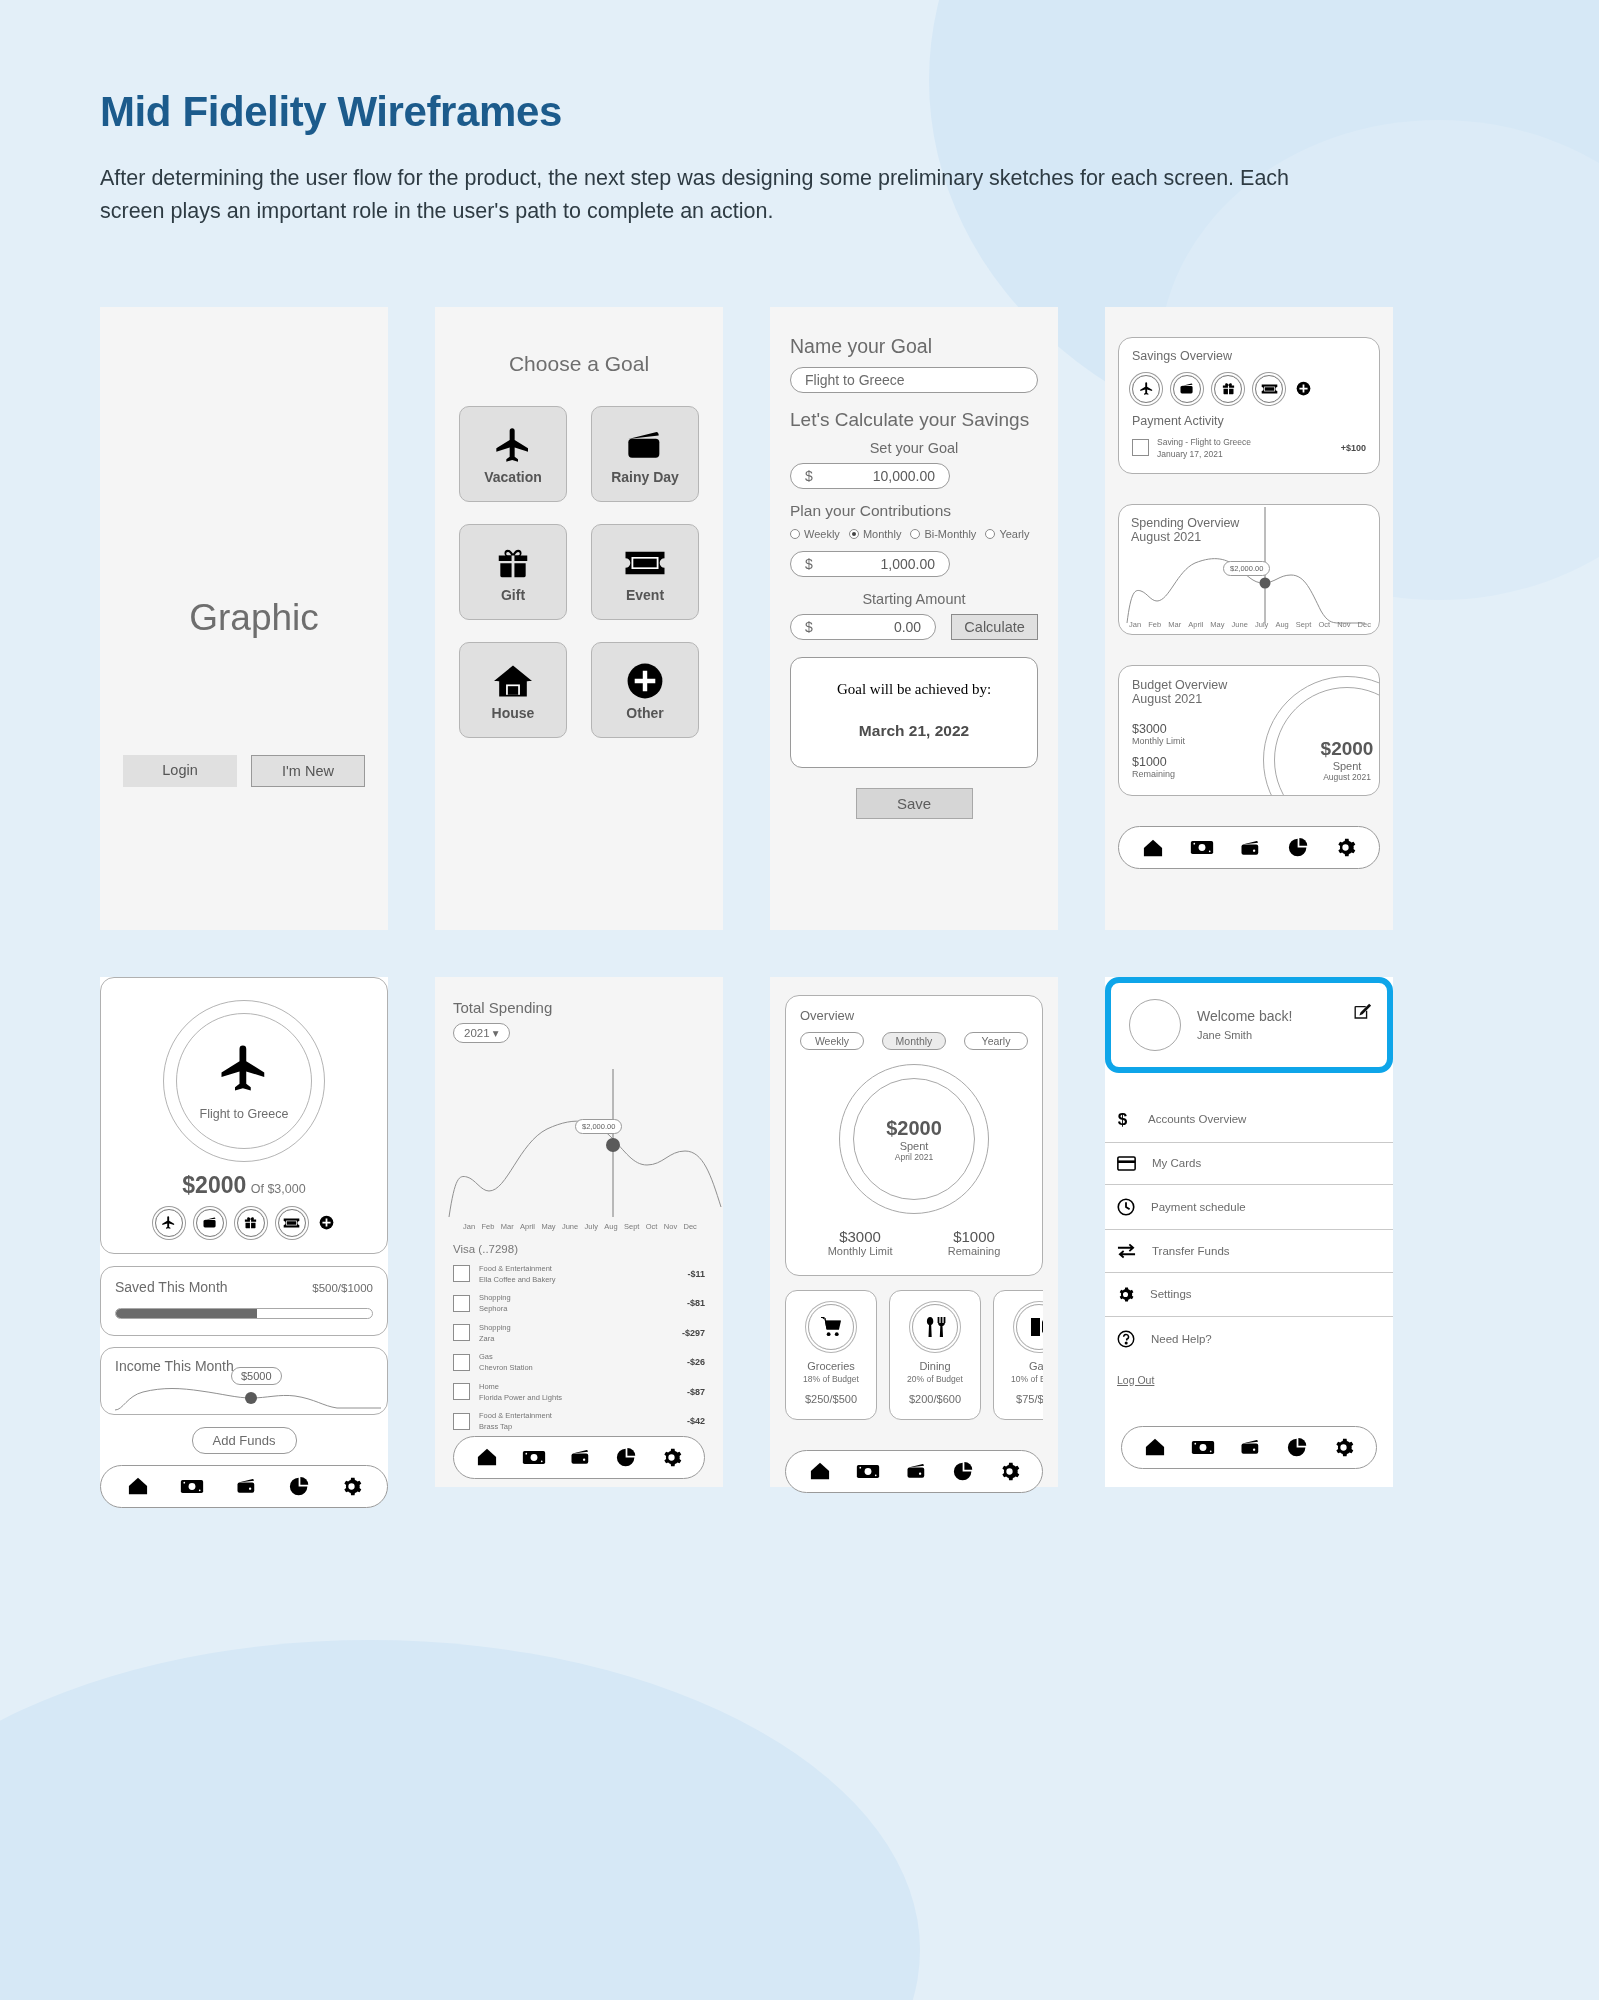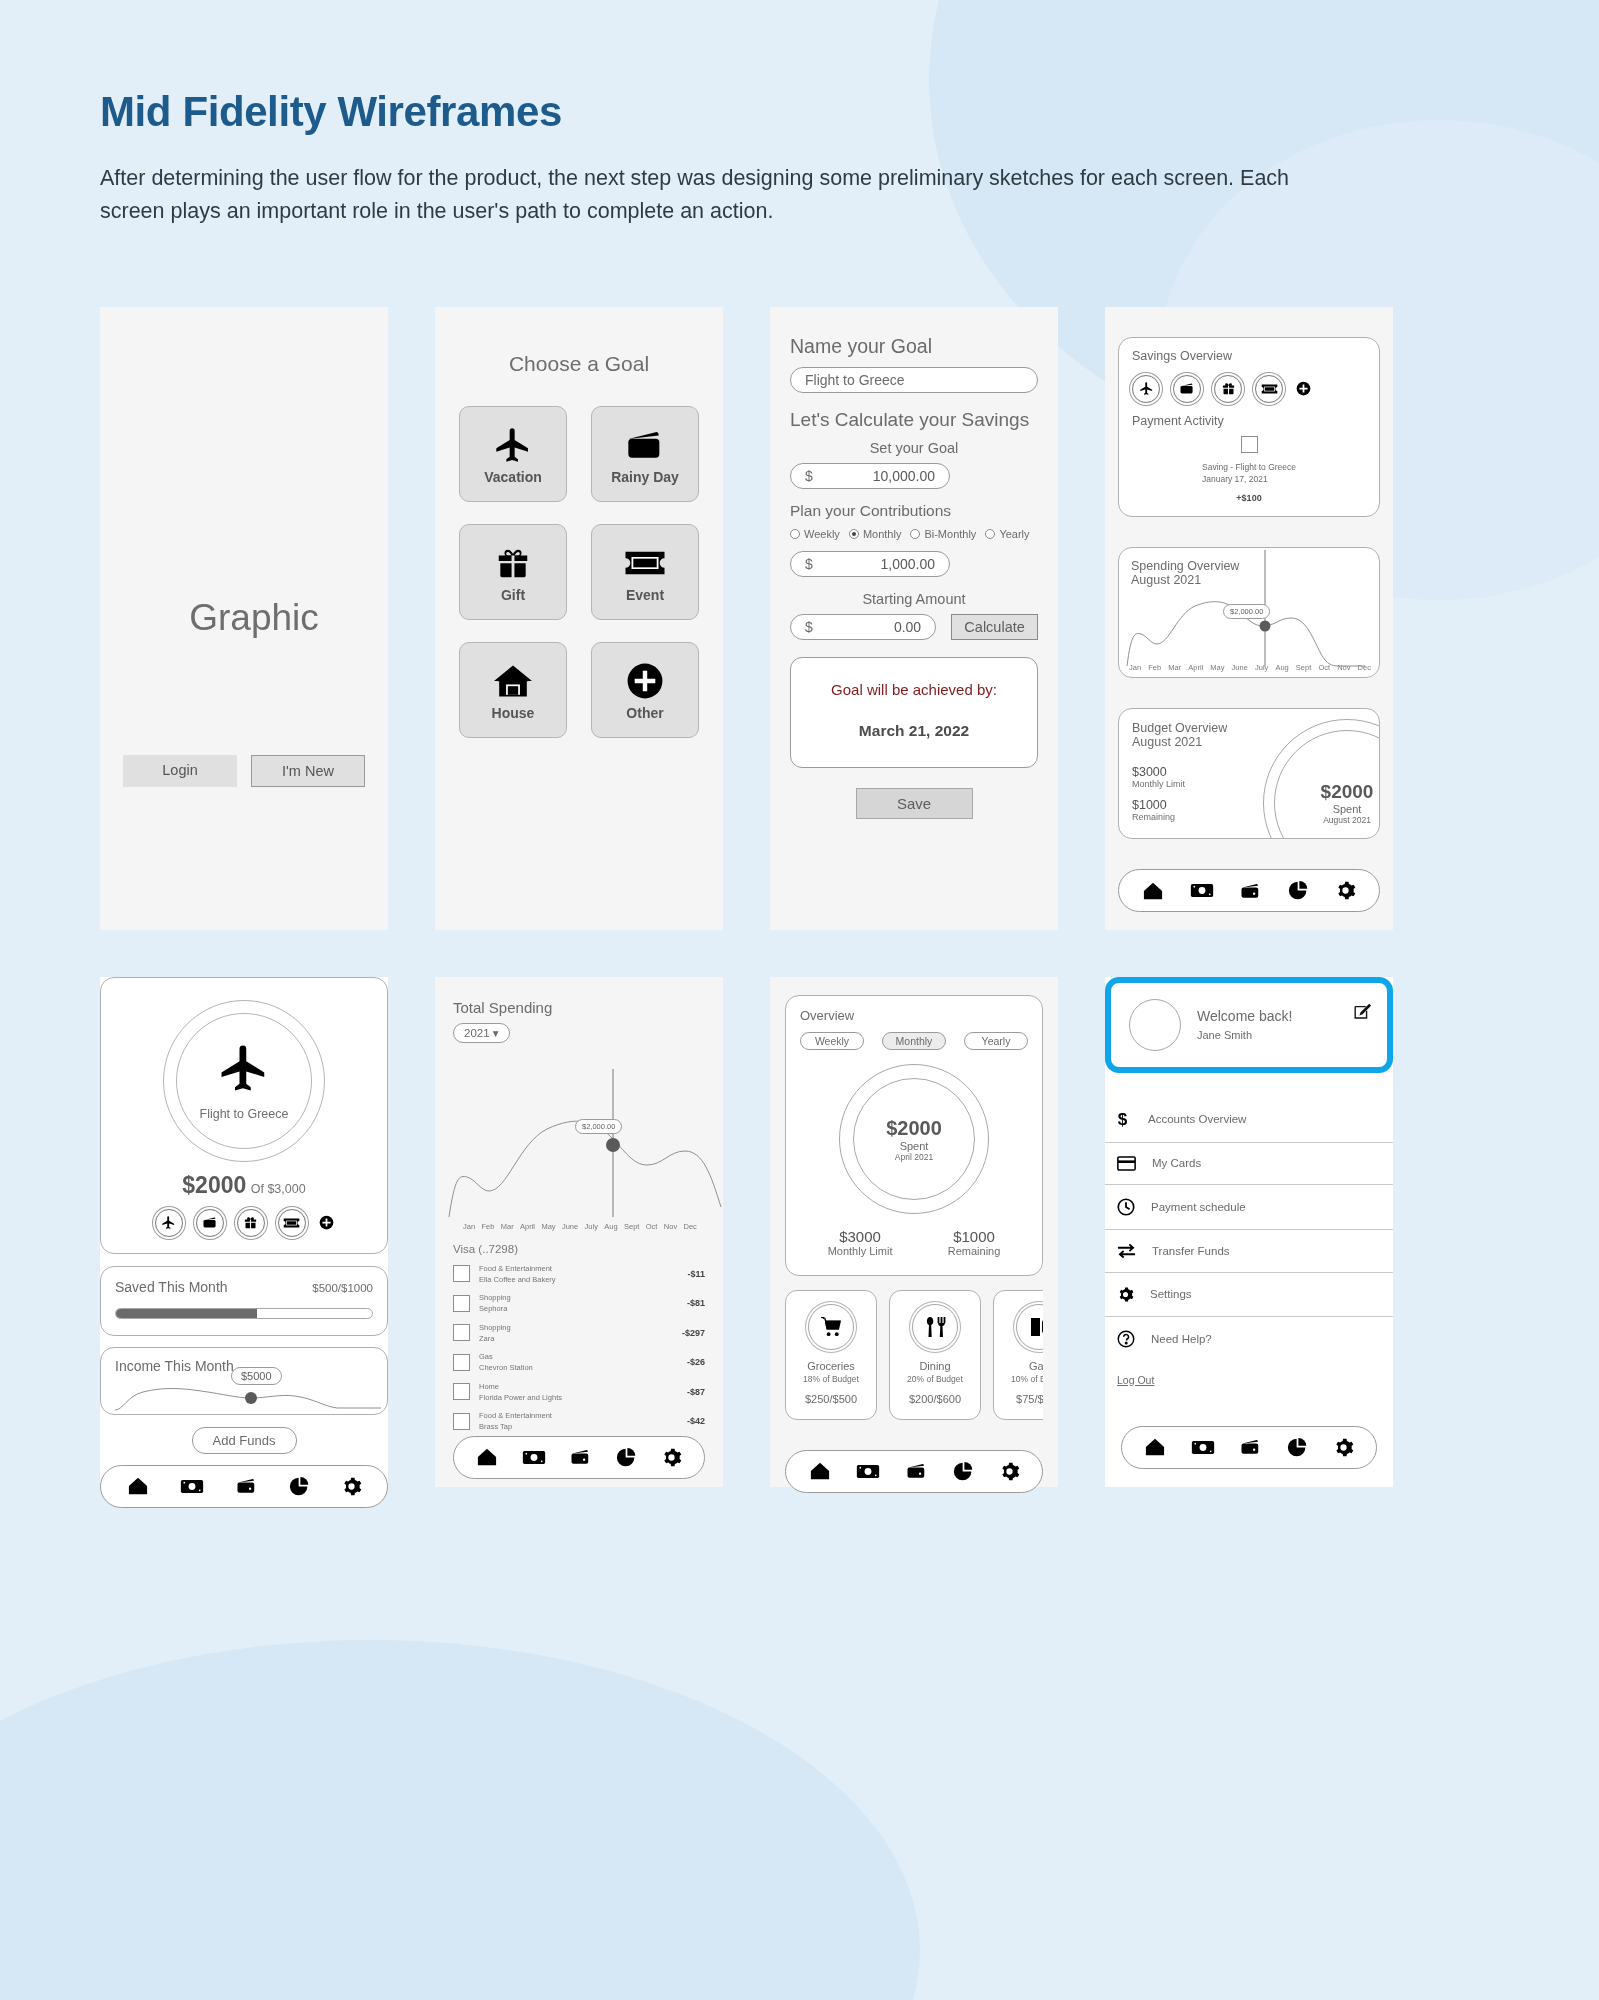--- a/index.html
+++ b/index.html
@@ -71,42 +71,42 @@
   .rdot.on::after { content: ""; position: absolute; inset: 2px; border-radius: 50%; background: #444; }
   .row-inline { display: flex; gap: 15px; align-items: center; }
   .btn-calc {
     background: #e0e0e0; border: 1px solid #8a8a8a; color: #5d5d5d;
     font-size: 14.5px; padding: 4px 0; width: 97px; text-align: center;
   }
   .goalbox {
     border: 1px solid #9a9a9a; border-radius: 12px; background: #fff;
     margin-top: 17px; padding: 23px 10px 27px; text-align: center;
   }
-  .goalbox .gq { color: #7f1d1d; font-size: 15px; }
+  .goalbox .gq { color: #000000; font-size: 15px; font-family: Liberation Serif, serif; }
   .goalbox .gd { color: #4d4d4d; font-size: 15.5px; font-weight: bold; margin-top: 24px; }
   .btn-save {
     background: #d6d6d6; border: 1px solid #a8a8a8; color: #5d5d5d;
     width: 117px; font-size: 15px; padding: 6px 0; text-align: center;
     margin: 20px auto 0;
   }
 
   
   .card { border: 1px solid #b0b0b0; border-radius: 14px; background: #fff; }
   .ctitle { color: #6b6b6b; font-size: 12.5px; }
   .csub { color: #6b6b6b; font-size: 12.5px; }
 
   
   .s4 { padding: 30px 13px 0; display: flex; flex-direction: column; gap: 30px; }
   .ico-circle {
     width: 28px; height: 28px; border-radius: 50%; border: 1px solid #7d7d7d;
     display: flex; align-items: center; justify-content: center;
     box-shadow: 0 0 0 2px #fff, 0 0 0 3px #9c9c9c;
   }
   .ico-row { display: flex; align-items: center; gap: 13px; margin: 12px 0 11px; }
-  .pay-row { display: flex; align-items: center; gap: 8px; flex-direction: column; }
+  .pay-row { display: flex; align-items: center; gap: 8px; }
   .chk { width: 17px; height: 17px; border: 1px solid #8d8d8d; background: #fff; flex: none; }
   .pay-txt { font-size: 8.5px; color: #6b6b6b; line-height: 1.45; flex: 1; }
   .pay-amt { font-size: 9px; color: #4a4a4a; font-weight: bold; }
 
   .chartbox { position: relative; height: 131px; overflow: hidden; padding: 11px 12px 0; }
   .months { display: flex; justify-content: space-between; font-size: 7.5px; color: #7a7a7a; position: absolute; bottom: 5px; left: 10px; right: 8px; }
   .tip {
     position: absolute; border: 1px solid #9a9a9a; border-radius: 9px;
     background: #fff; font-size: 7.5px; color: #5e5e5e; padding: 2px 6px;
   }

